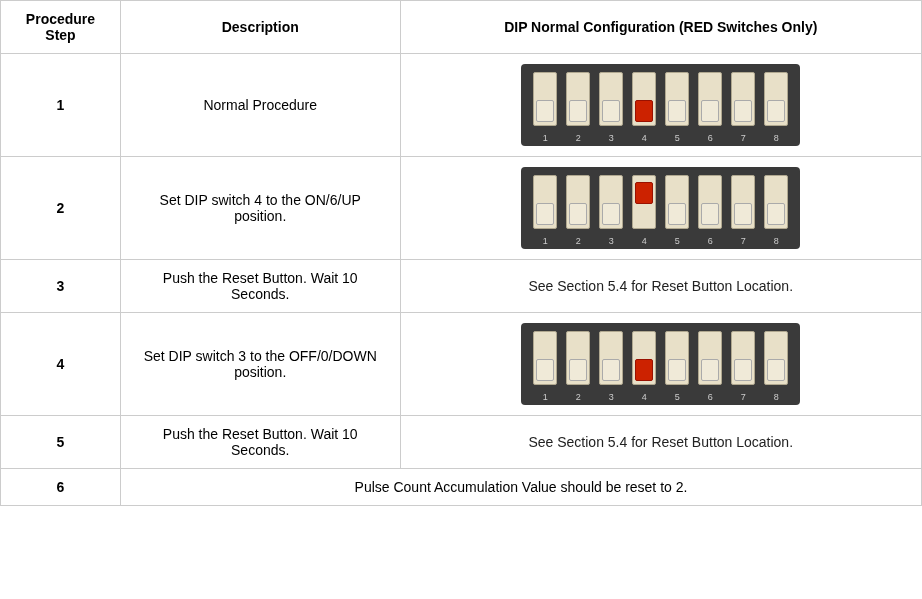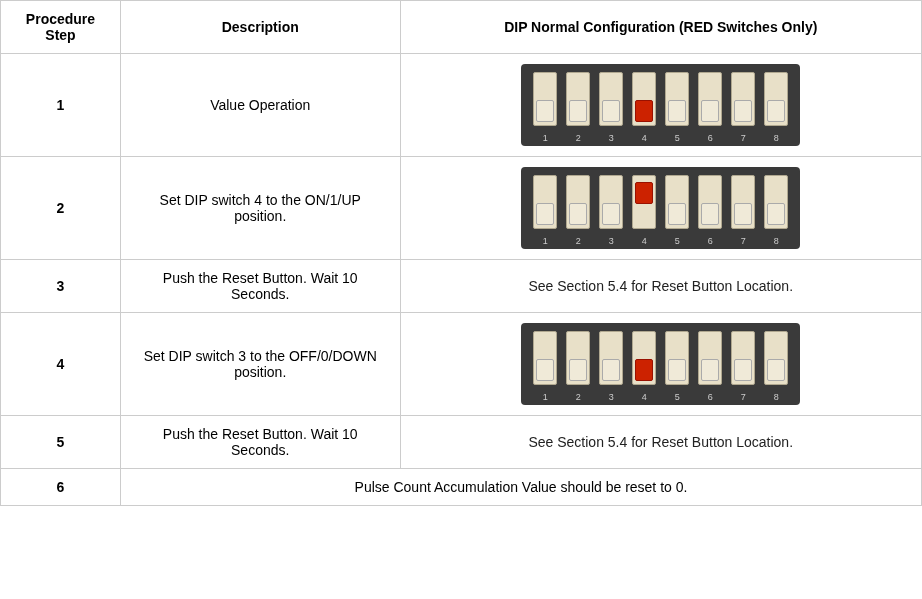--- a/index.html
+++ b/index.html
@@ -104,21 +104,21 @@
   <thead>
     <tr>
       <th>Procedure Step</th>
       <th>Description</th>
       <th>DIP Normal Configuration (RED Switches Only)</th>
     </tr>
   </thead>
   <tbody id="table-body">
   <tr>
         <td class="step-num">1</td>
-        <td class="desc">Value Operation</td>
+        <td class="desc">Normal Procedure</td>
         <td class="dip"><div class="dip-container">
             <div class="dip-board" style="position: relative;">
               <div class="dip-switch" style="position: relative;">
                 <div class="switch-body">
                   <div class="switch-slider down"></div>
                 </div>
               </div>
               <div class="dip-switch" style="position: relative;">
                 <div class="switch-body">
                   <div class="switch-slider down"></div>
@@ -162,21 +162,21 @@
                 <span style="width: 28px; text-align: center; font-size: 9px; color: rgb(204, 204, 204);">5</span>
                 <span style="width: 28px; text-align: center; font-size: 9px; color: rgb(204, 204, 204);">6</span>
                 <span style="width: 28px; text-align: center; font-size: 9px; color: rgb(204, 204, 204);">7</span>
                 <span style="width: 28px; text-align: center; font-size: 9px; color: rgb(204, 204, 204);">8</span>
               </div>
             </div>
           </div></td>
       </tr>
       <tr>
         <td class="step-num">2</td>
-        <td class="desc">Set DIP switch 4 to the ON/1/UP position.</td>
+        <td class="desc">Set DIP switch 4 to the ON/6/UP position.</td>
         <td class="dip"><div class="dip-container">
             <div class="dip-board" style="position: relative;">
               <div class="dip-switch" style="position: relative;">
                 <div class="switch-body">
                   <div class="switch-slider down"></div>
                 </div>
               </div>
               <div class="dip-switch" style="position: relative;">
                 <div class="switch-body">
                   <div class="switch-slider down"></div>
@@ -288,16 +288,16 @@
             </div>
           </div></td>
       </tr>
       <tr>
         <td class="step-num">5</td>
         <td class="desc">Push the Reset Button.  Wait 10 Seconds.</td>
         <td class="dip"><span class="text-note">See Section 5.4 for Reset Button Location.</span></td>
       </tr>
       <tr>
         <td class="step-num">6</td>
-        <td colspan="2">Pulse Count Accumulation Value should be reset to 0.</td>
+        <td colspan="2">Pulse Count Accumulation Value should be reset to 2.</td>
       </tr>
     </tbody>
 </table>
 
 </body></html>

